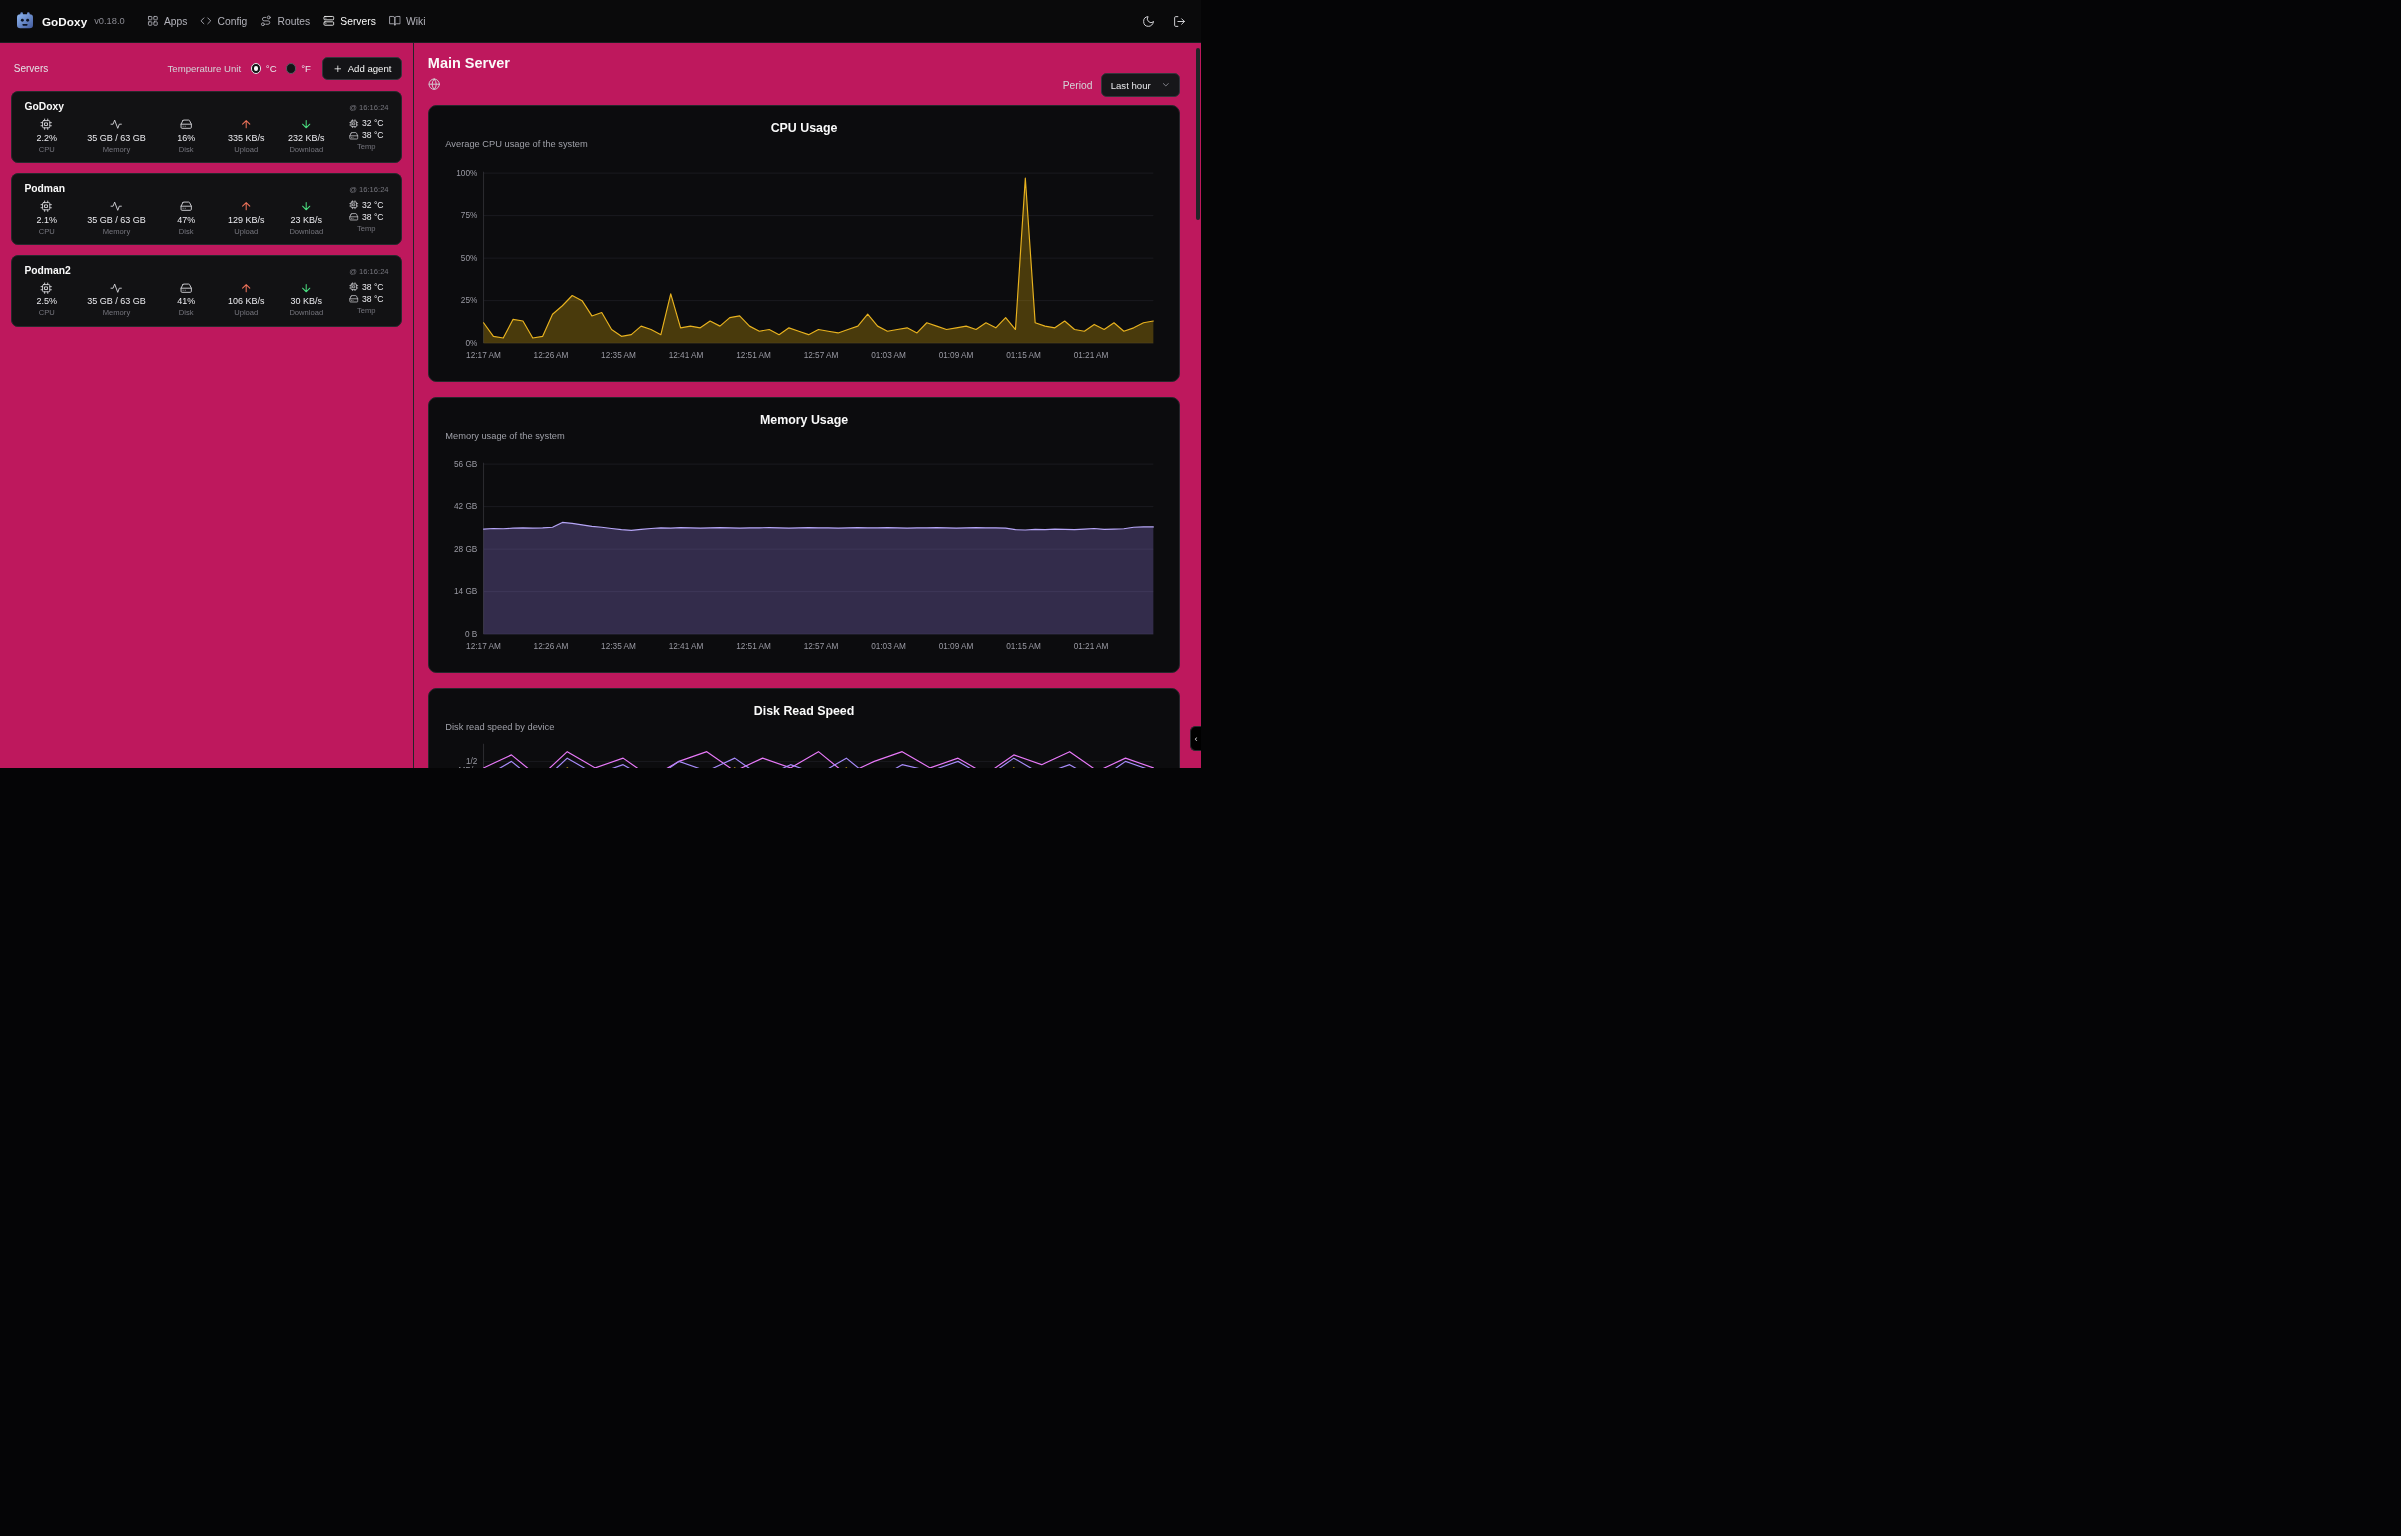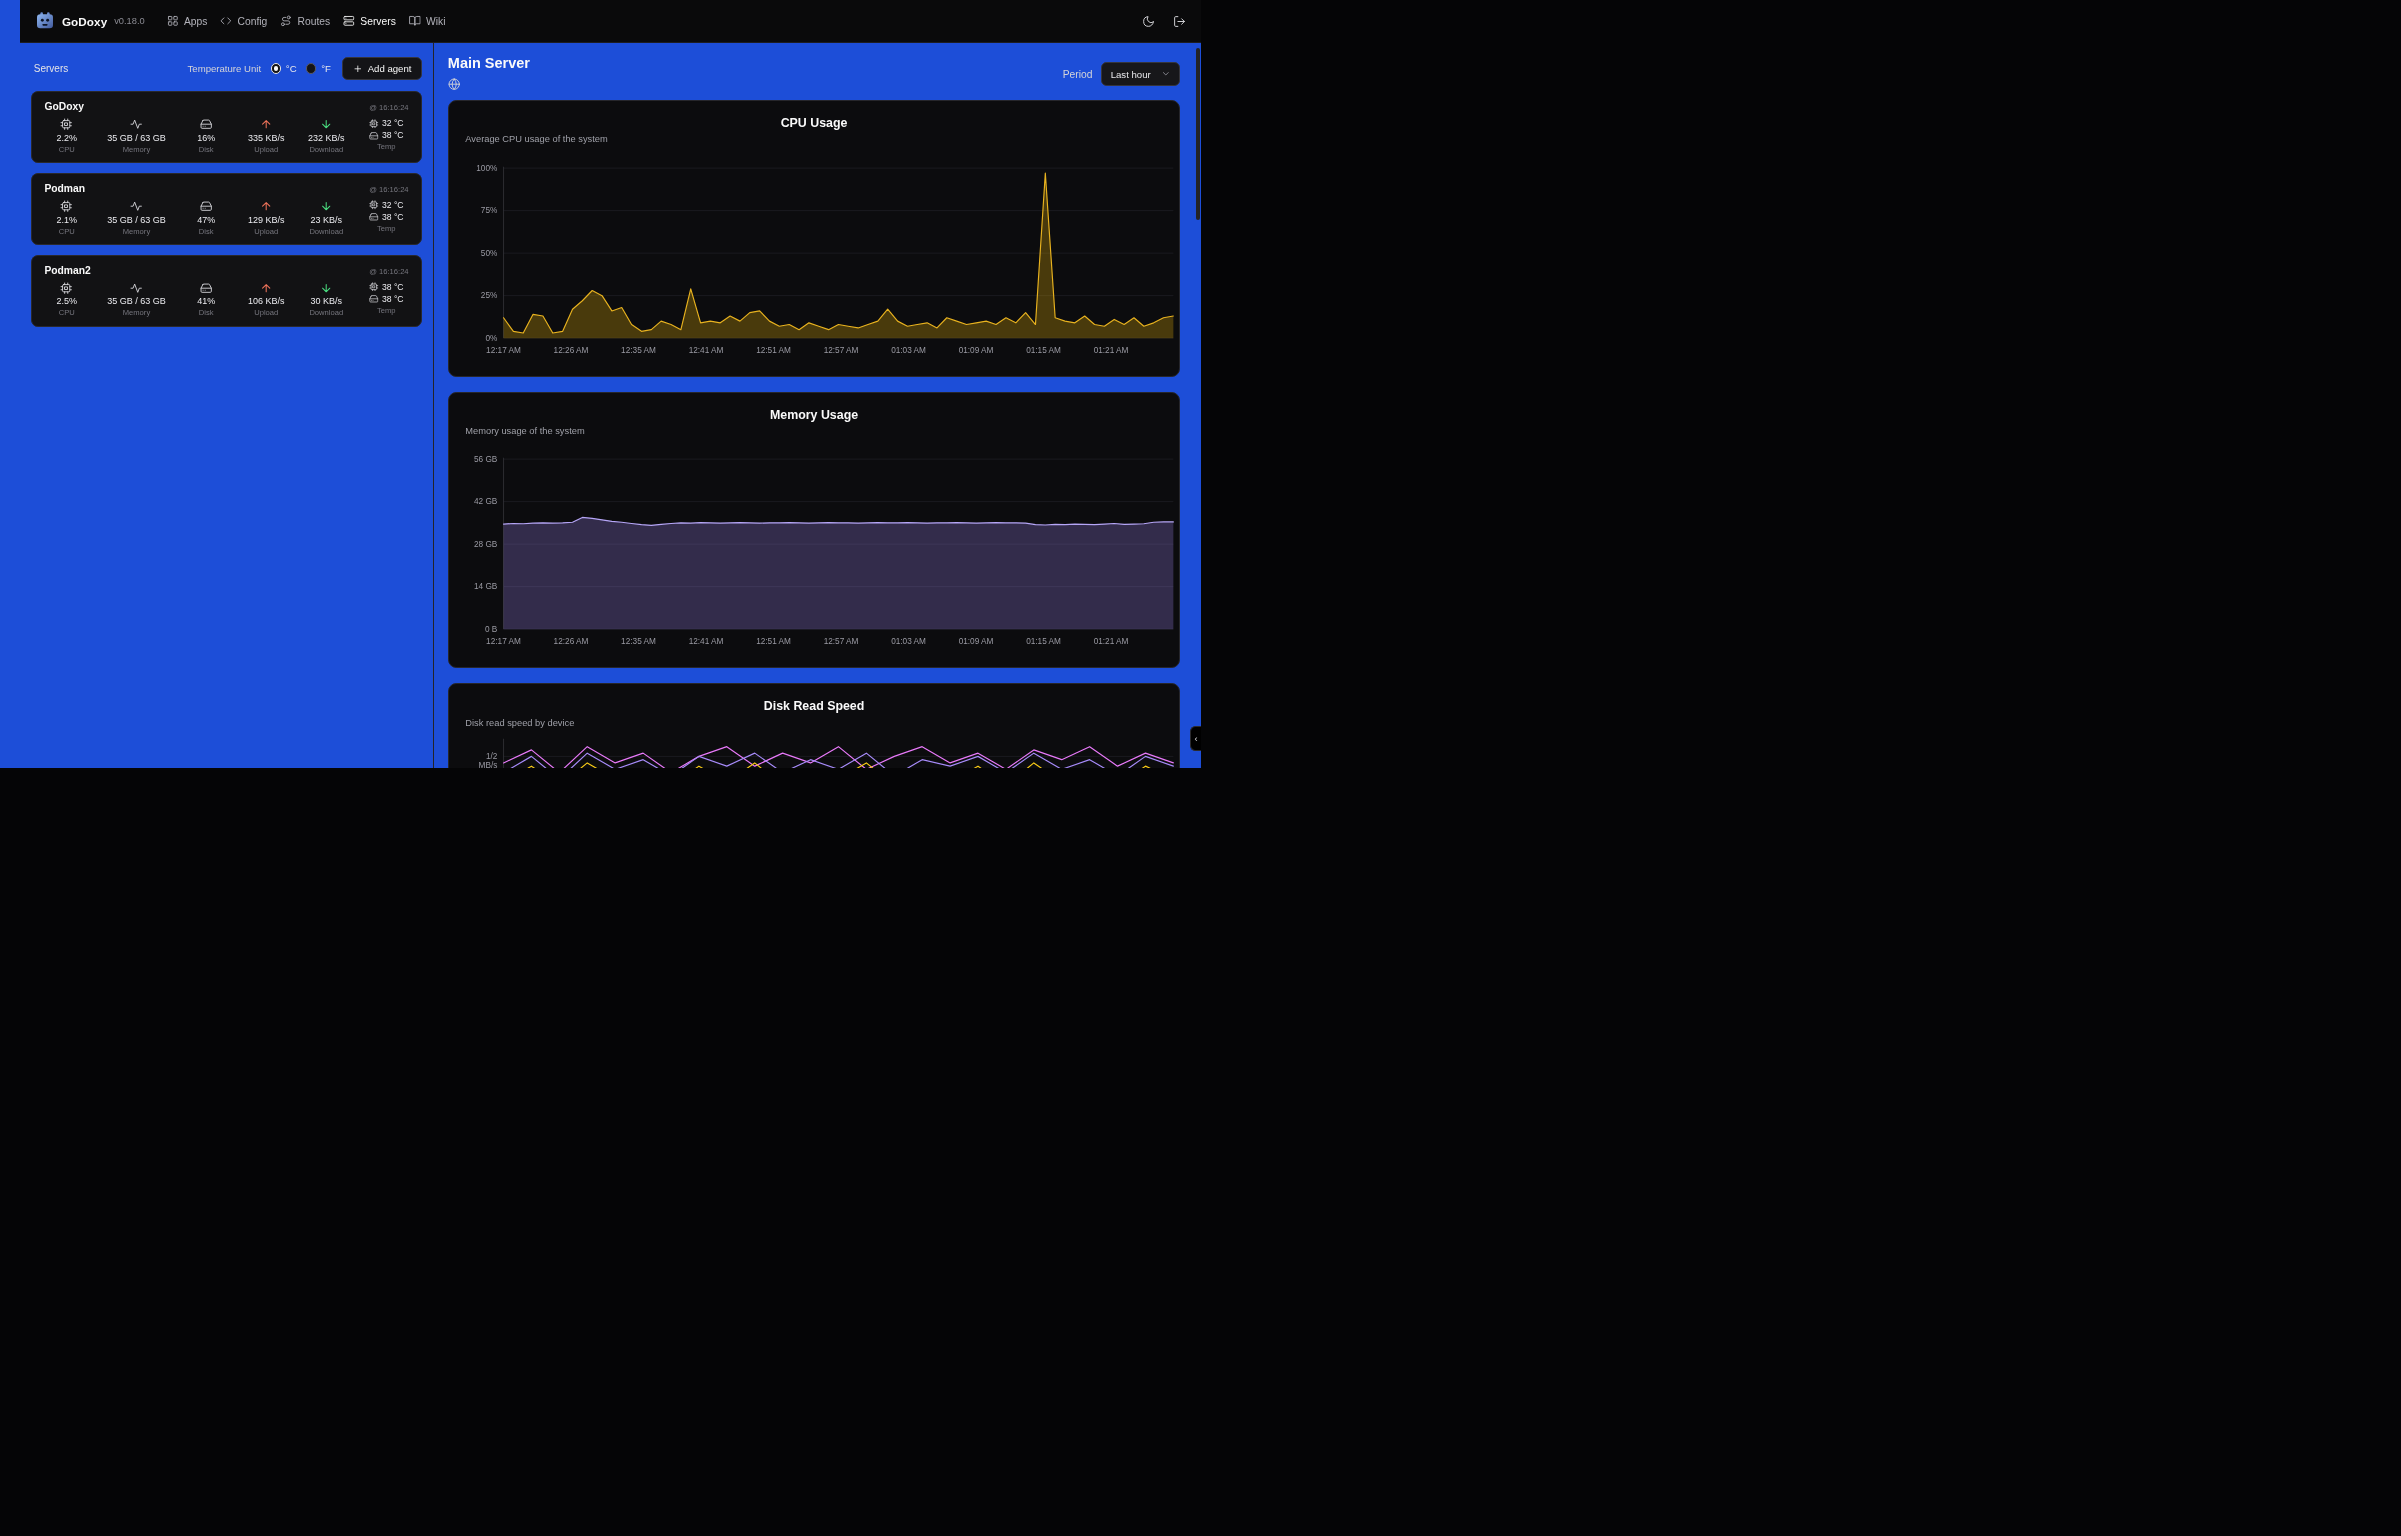--- a/index.html
+++ b/index.html
@@ -1,21 +1,20 @@
 <!DOCTYPE html>
 <html style="font-size:11px"><head>
 <meta charset="utf-8">
 <style>
   * { box-sizing: border-box; }
   html,body { margin:0; padding:0; background:#050506; }
   .page {
     position:relative; width:1201px; height:768px; overflow:hidden;
-    background:#1d4ed8; color:#fafafa;
+    background:#be185d; color:#fafafa;
     font-family:"Liberation Sans", sans-serif;
-    padding-left:20px;
   }
   
   .navbar { display:flex; align-items:center; height:43px; padding:0 15px;
     border-bottom:0.7px solid #1d1d21; background:#0a0a0b; }
   .brand { display:flex; align-items:center; gap:6.9px; cursor:pointer; }
   .brand-name { font-size:11.7px; font-weight:700; letter-spacing:0.1px; }
   .brand-version { font-size:9.3px; color:#8b8b93; }
   .nav { display:flex; align-items:center; gap:13px; margin-left:22px; }
   .nav-item { display:flex; align-items:center; gap:5.5px; font-size:10.3px;
     color:#b2b2ba; cursor:pointer; }
@@ -57,21 +56,21 @@
   .slab { font-size:7.6px; color:#76767e; }
   .stat-temp { gap:2px; }
   .temp-row { display:flex; align-items:center; gap:3.4px; font-size:8.6px; color:#ececf0; }
   .temp-row svg { width:9.6px; height:9.6px; color:#d4d4d8; }
   
   .main { flex:1; padding:12.4px 20.7px 0 13.8px; display:flex; flex-direction:column; overflow:hidden; }
   .main-header { display:flex; justify-content:space-between; align-items:flex-start; }
   .page-title { font-size:14.5px; font-weight:700; margin:0; }
   .globe-wrap { margin-top:6.2px; color:#d4d4d8; }
   .globe-wrap svg { width:12.4px; height:12.4px; }
-  .period { display:flex; align-items:center; gap:8.3px; margin-top:7px; }
+  .period { display:flex; align-items:center; gap:8.3px; margin-top:18px; }
   .period-label { font-size:10.3px; color:#d4d4d8; }
   .select { display:flex; align-items:center; gap:10px; height:23.4px; padding:0 9px;
     border-radius:5.5px; border:0.7px solid #35353c; background:#17171a; color:#e8e8ec;
     font-size:9.6px; cursor:pointer; font-family:inherit; }
   .select svg { width:9.6px; height:9.6px; color:#9f9fa8; }
   .charts { display:flex; flex-direction:column; gap:15px; margin-top:8.3px; }
   .chart-card { border:0.7px solid #26262b; border-radius:8.3px; background:#0c0c0e; padding:15px 16.5px; }
   .chart-title { font-size:12.4px; font-weight:700; margin:0;text-align:center; }
   .chart-sub { font-size:9.3px; color:#9fa0a8; margin:4.1px 0 0; }
   .chart { margin-top:16.5px; }

